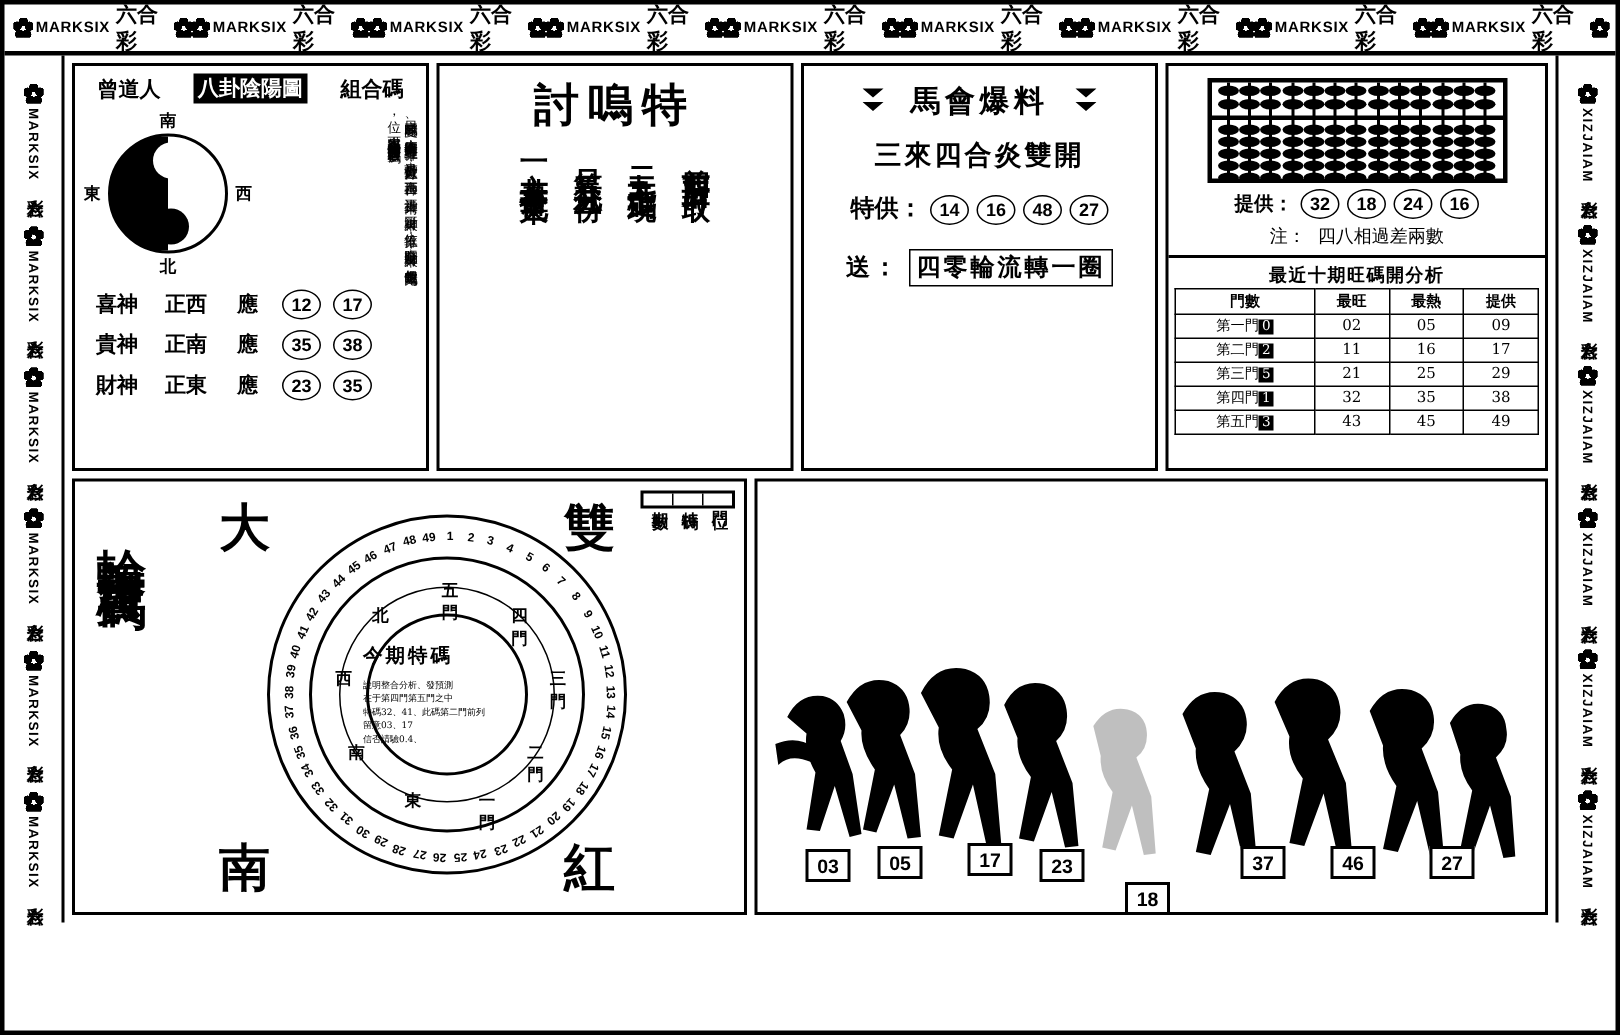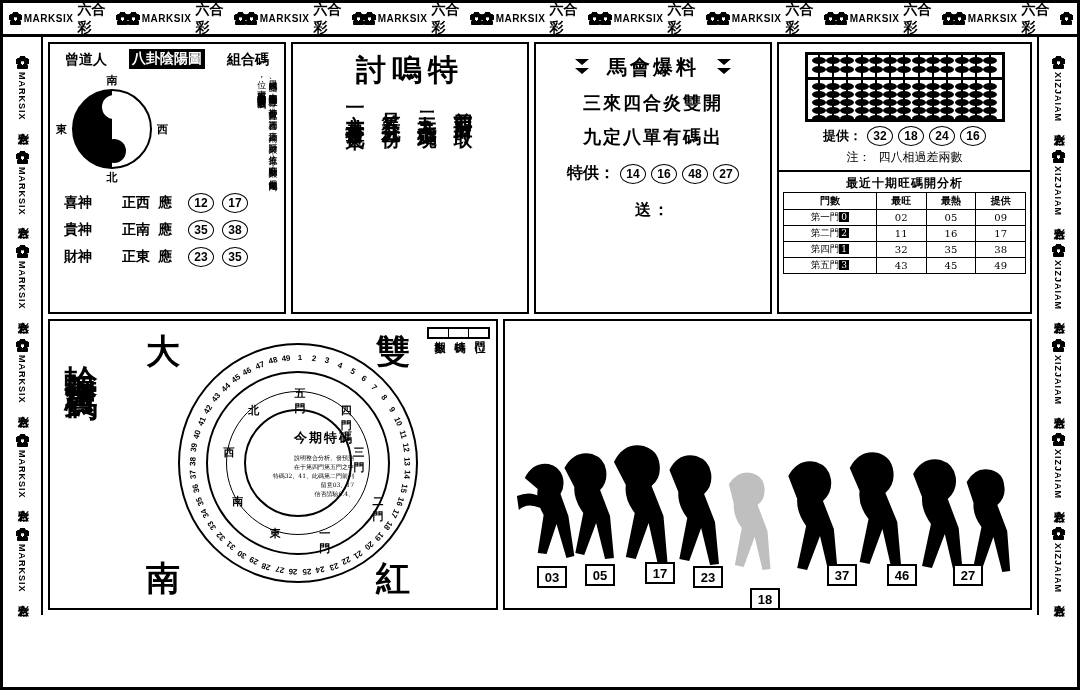--- a/index.html
+++ b/index.html
@@ -138,21 +138,21 @@
     text-align:left;
     letter-spacing:0.5px;
   }
   .bagua-rows { margin-top:8px; }
   .bg-row {
     display:flex; align-items:center; gap:8px;
     font-family:"DejaVu Serif", serif; font-size:14px; font-weight:bold;
     margin-bottom:7px; padding-left:8px;
   }
   .bg-row .lbl { width:38px; }
-  .bg-row .dir { width:40px;text-align:right; }
+  .bg-row .dir { width:40px; }
   .bg-row .ying { width:22px; }
   .ball {
     display:inline-flex; align-items:center; justify-content:center;
     width:26px; height:20px; border:1.5px solid #000; border-radius:50%;
     font-family:"Liberation Sans", sans-serif; font-size:12px; font-weight:bold;
   }
 
   
   .box-poem { width:238px; padding:6px 8px; }
   .poem-title {
@@ -266,21 +266,21 @@
   .wnum {
     position:absolute; font-family:"Liberation Sans", sans-serif;
     font-size:8px; font-weight:bold; width:14px; text-align:center;
   }
   .wcn {
     position:absolute; font-family:"DejaVu Serif", serif;
     font-size:11px; font-weight:bold; width:16px; text-align:center;
   }
   .wheel-core {
     position:absolute; left:50%; top:50%; transform:translate(-50%,-50%);
-    width:112px; text-align:right;
+    width:112px; text-align:left;
   }
   .wheel-core .core-title {
     font-family:"DejaVu Serif", serif; font-size:13px; font-weight:bold; letter-spacing:2px;
   }
   .wheel-core .core-body {
     font-family:"DejaVu Serif", serif; font-size:6px; line-height:1.5; margin-top:6px;
   }
   .legend {
     position:absolute; right:6px; top:6px;
     border:2px solid #000; display:flex;
@@ -482,32 +482,32 @@
                 </svg>
             </span>
             <span>馬會爆料</span>
             <span class="arrowset">
               <svg width="26" height="22" viewBox="0 0 26 22">
                   <path d="M26 2 L12 2 L19 8 Z M26 11 L12 11 L19 17 Z" fill="#000"></path>
                 </svg>
             </span>
           </div>
           <div class="horse-line">三來四合炎雙開</div>
-          <div class="horse-line">九定八單有碼出</div>
           <div class="horse-special">
             <span>特供：</span>
             <span id="horse-specials" style="display:flex; gap:5px;">
                 <span class="ball">14</span>
                 <span class="ball">16</span>
                 <span class="ball">48</span>
                 <span class="ball">27</span>
               </span>
           </div>
           <div class="horse-send">
             <span>送：</span>
+            <span class="boxed-txt">四零輪流轉一圈</span>
           </div>
         </div>
 
         <div class="box box-abacus">
           <div class="ab-top">
             <div class="abacus">
               <div class="beam"></div>
               <div class="rods" id="abacus-rods">
                   <div class="rod">
                     <span class="bead" style="top:2px"></span>
@@ -658,20 +658,26 @@
                     <td class="firstcol"><span>第一門</span><span class="sq">0</span></td>
                     <td>02</td>
                     <td>05</td>
                     <td>09</td>
                   </tr>
                   <tr>
                     <td class="firstcol"><span>第二門</span><span class="sq">2</span></td>
                     <td>11</td>
                     <td>16</td>
                     <td>17</td>
+                  </tr>
+                  <tr>
+                    <td class="firstcol"><span>第三門</span><span class="sq">5</span></td>
+                    <td>21</td>
+                    <td>25</td>
+                    <td>29</td>
                   </tr>
                   <tr>
                     <td class="firstcol"><span>第四門</span><span class="sq">1</span></td>
                     <td>32</td>
                     <td>35</td>
                     <td>38</td>
                   </tr>
                   <tr>
                     <td class="firstcol"><span>第五門</span><span class="sq">3</span></td>
                     <td>43</td>
@@ -748,22 +754,22 @@
                 <span class="wnum" style="left: 38.562px; top: 38.1366px; transform: rotate(315.918deg);">44</span>
                 <span class="wnum" style="left: 49.0022px; top: 29.2487px; transform: rotate(323.265deg);">45</span>
                 <span class="wnum" style="left: 60.4932px; top: 21.7689px; transform: rotate(330.612deg);">46</span>
                 <span class="wnum" style="left: 72.8464px; top: 15.8199px; transform: rotate(337.959deg);">47</span>
                 <span class="wnum" style="left: 85.859px; top: 11.4994px; transform: rotate(345.306deg);">48</span>
                 <span class="wnum" style="left: 99.3171px; top: 8.87847px; transform: rotate(352.653deg);">49</span>
               </div>
             <div id="wheel-cn">
                 <span class="wcn" style="left: 112px; top: 41px;">五門</span>
                 <span class="wcn" style="left: 158.281px; top: 57.8448px;">四門</span>
-                <span class="wcn" style="left: 171px; top: 100.497px;">三門</span>
-                <span class="wcn" style="left: 190px; top: 149px;">二門</span>
+                <span class="wcn" style="left: 184px; top: 100.497px;">三門</span>
+                <span class="wcn" style="left: 169px; top: 149px;">二門</span>
                 <span class="wcn" style="left: 136.625px; top: 180.658px;">一門</span>
                 <span class="wcn" style="left: 87.3745px; top: 180.658px;">東</span>
                 <span class="wcn" style="left: 49.6462px; top: 149px;">南</span>
                 <span class="wcn" style="left: 41.0938px; top: 100.497px;">西</span>
                 <span class="wcn" style="left: 65.7193px; top: 57.8448px;">北</span>
               </div>
             <div class="wheel-core">
               <div class="core-title">今期特碼</div>
               <div class="core-body" style="white-space:pre-line;">說明整合分析、發預測
 在于第四門第五門之中

